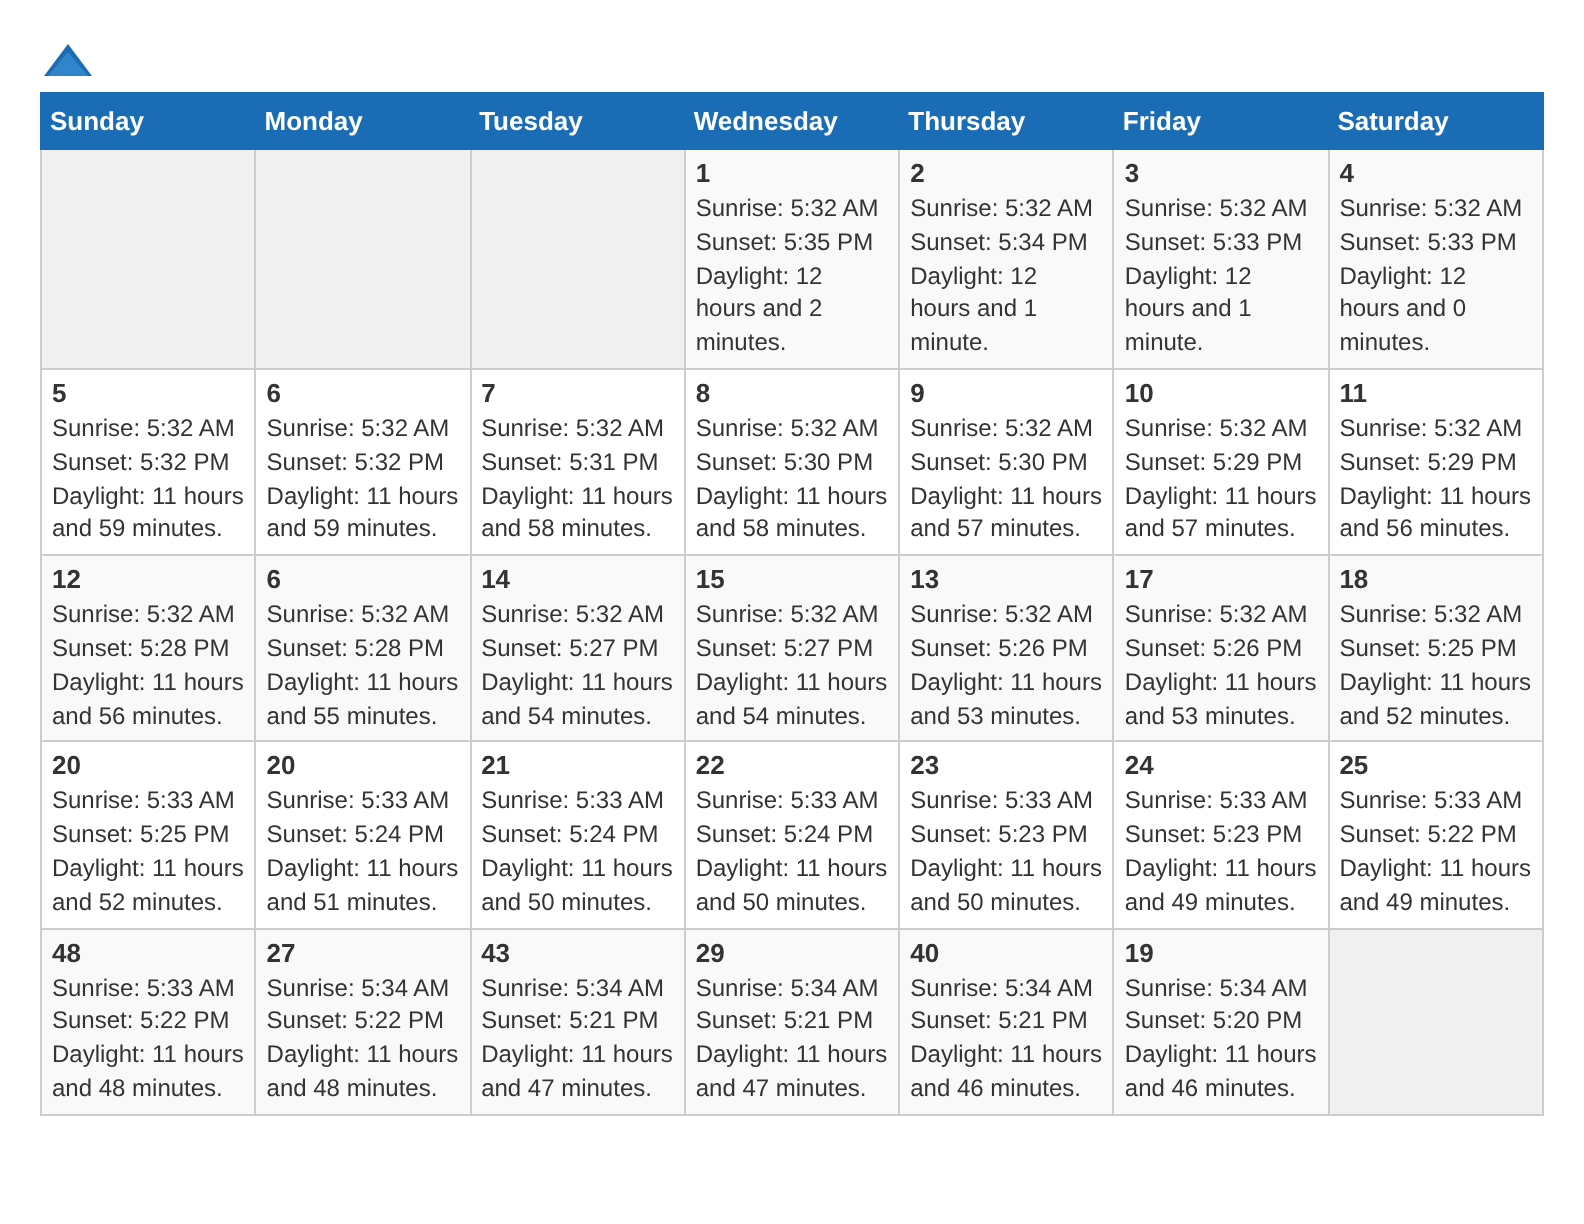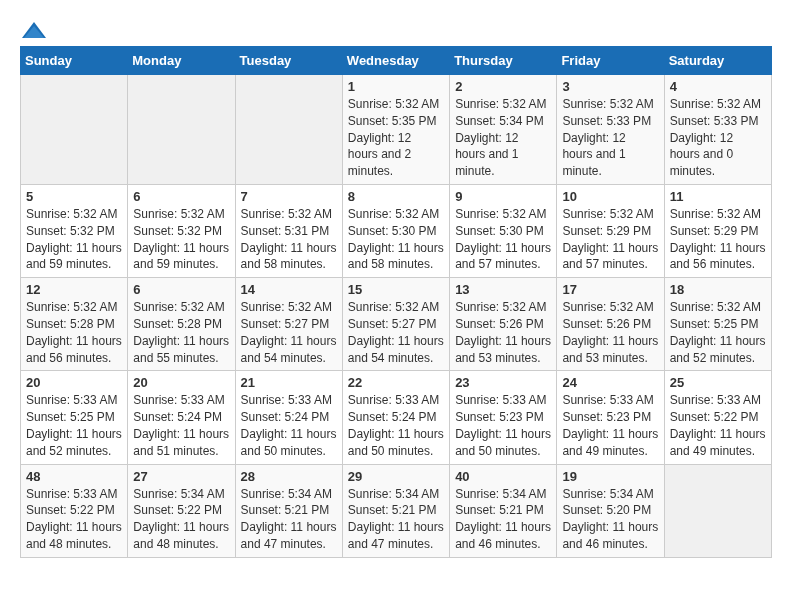--- a/index.html
+++ b/index.html
@@ -231,21 +231,21 @@
       <tr>
         <td>
           <span class="day-num">48</span>
           <div class="day-info">Sunrise: 5:33 AM<br>Sunset: 5:22 PM<br>Daylight: 11 hours and 48 minutes.</div>
         </td>
         <td>
           <span class="day-num">27</span>
           <div class="day-info">Sunrise: 5:34 AM<br>Sunset: 5:22 PM<br>Daylight: 11 hours and 48 minutes.</div>
         </td>
         <td>
-          <span class="day-num">28</span>
+          <span class="day-num">43</span>
           <div class="day-info">Sunrise: 5:34 AM<br>Sunset: 5:21 PM<br>Daylight: 11 hours and 47 minutes.</div>
         </td>
         <td>
           <span class="day-num">29</span>
           <div class="day-info">Sunrise: 5:34 AM<br>Sunset: 5:21 PM<br>Daylight: 11 hours and 47 minutes.</div>
         </td>
         <td>
           <span class="day-num">40</span>
           <div class="day-info">Sunrise: 5:34 AM<br>Sunset: 5:21 PM<br>Daylight: 11 hours and 46 minutes.</div>
         </td>

